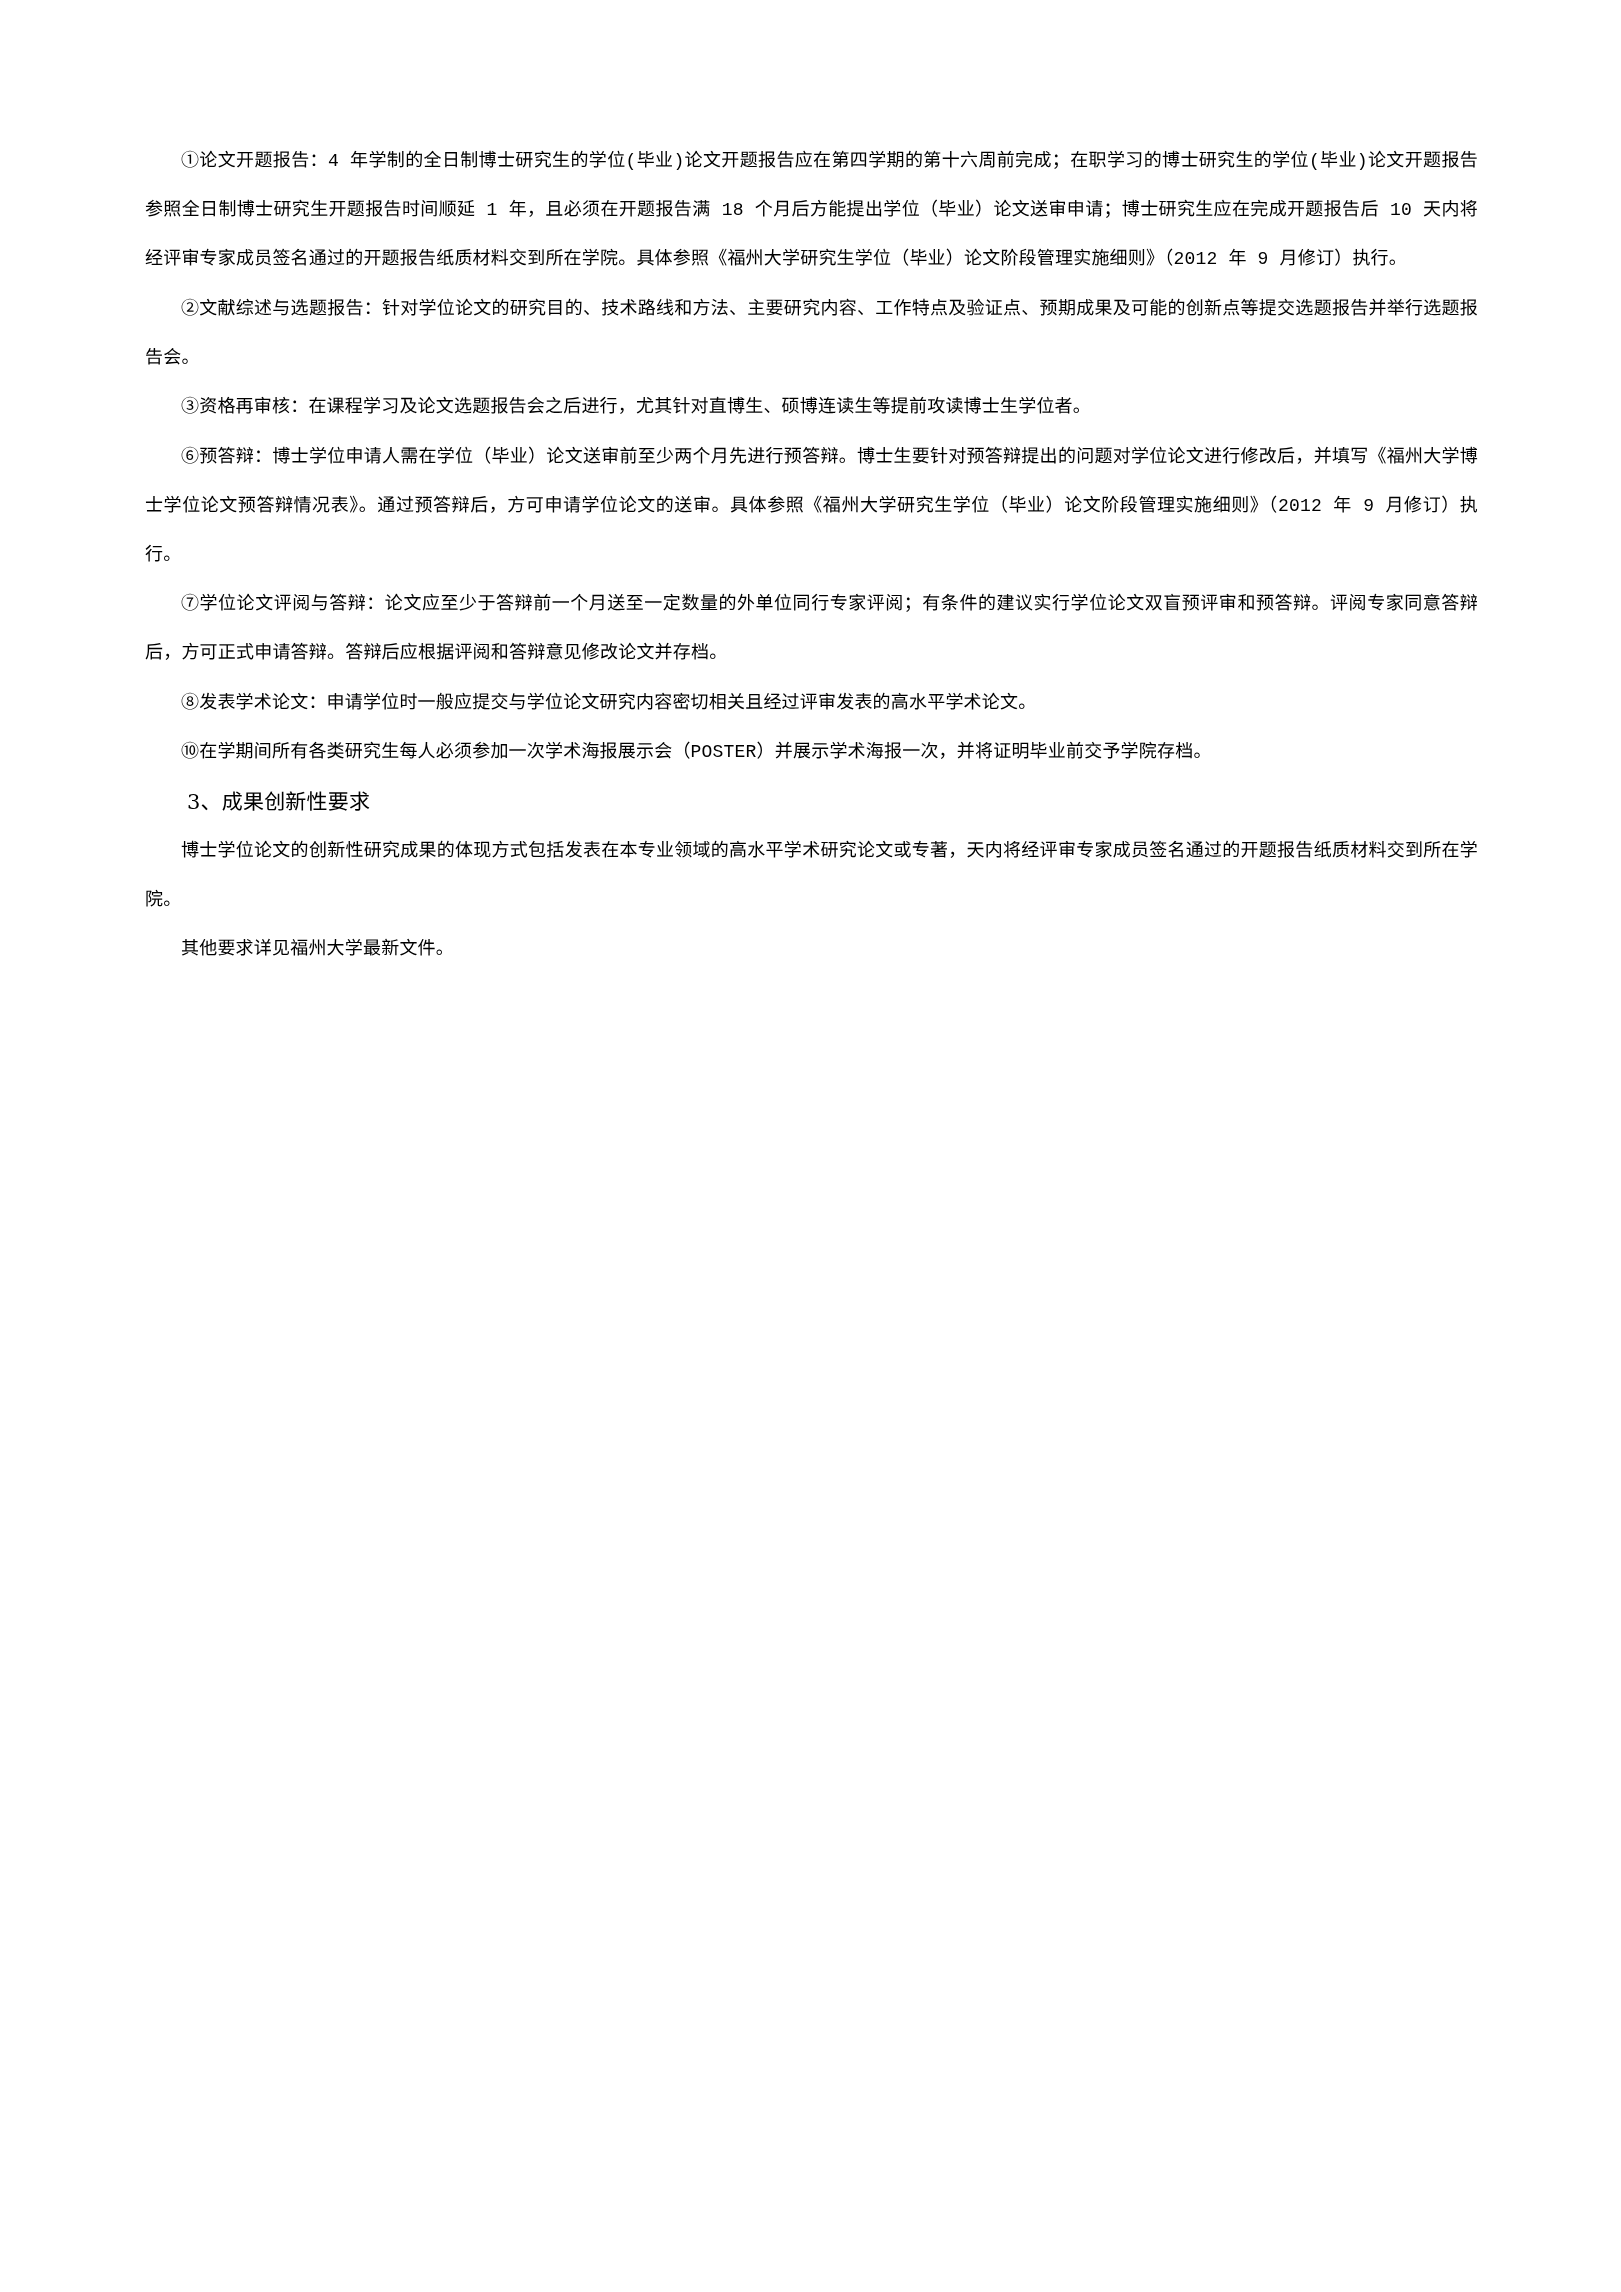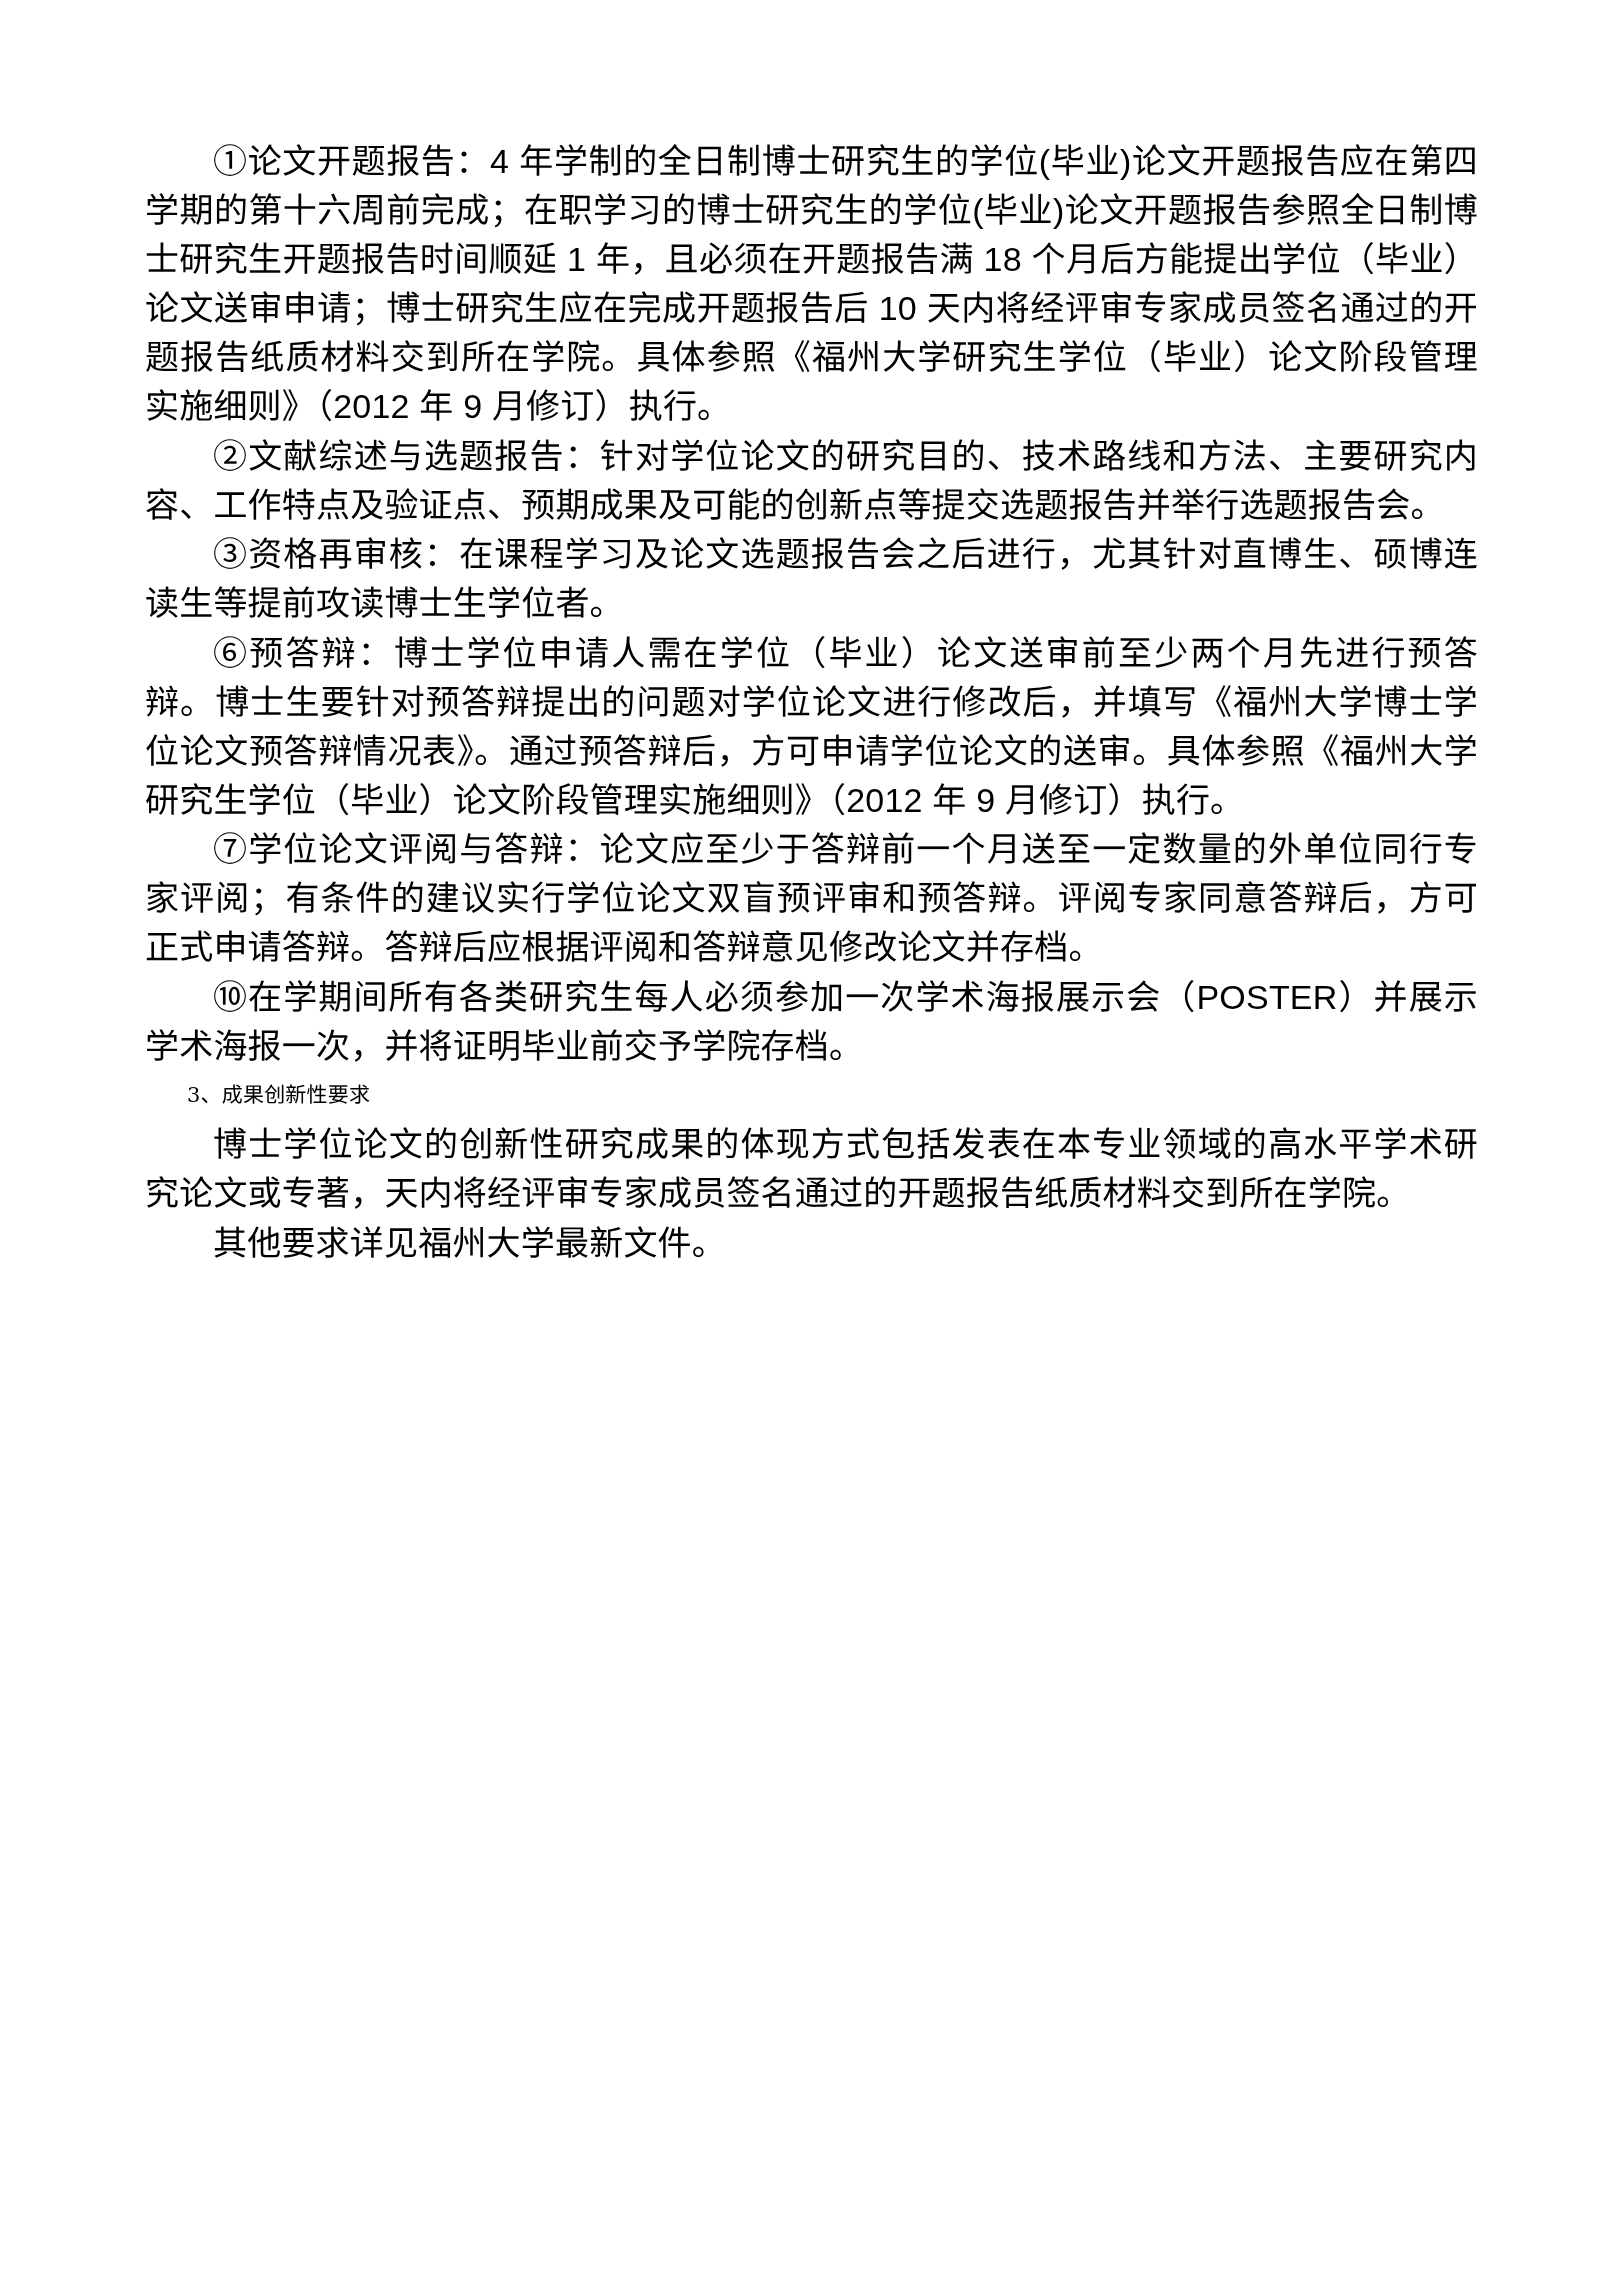--- a/index.html
+++ b/index.html
@@ -22,28 +22,28 @@
     overflow: hidden;
   }
   .content {
     position: absolute;
     left: 145px;
     top: 137px;
     width: 1333px;
   }
   p.para {
     margin: 0 0 0.5px 0;
-    font-size: 34px;
+    font-size: 18px;
     line-height: 49px;
     text-align: justify;
     text-justify: inter-ideograph;
     text-indent: 2em;
     letter-spacing: 0.2px;
     word-break: break-all;
-    font-family: Liberation Sans, sans-serif;
+    font-family: Liberation Mono, monospace;
   }
   p.heading {
     margin: 0;
     font-size: 21px;
     line-height: 49px;
     text-indent: 2em;
     letter-spacing: 0.2px;
     font-family: "DejaVu Serif", "Liberation Serif", serif;
   }
 </style>
@@ -58,20 +58,21 @@
     <p class="para">②文献综述与选题报告：针对学位论文的研究目的、技术路线和方法、主要研究内容、工作特点及验证点、预期成果及可能的创新点等提交选题报告并举行选题报告会。</p>
 
     <p class="para">③资格再审核：在课程学习及论文选题报告会之后进行，尤其针对直博生、硕博连读生等提前攻读博士生学位者。</p>
 
 
 
     <p class="para">⑥预答辩：博士学位申请人需在学位（毕业）论文送审前至少两个月先进行预答辩。博士生要针对预答辩提出的问题对学位论文进行修改后，并填写《福州大学博士学位论文预答辩情况表》。通过预答辩后，方可申请学位论文的送审。具体参照《福州大学研究生学位（毕业）论文阶段管理实施细则》（2012 年 9 月修订）执行。</p>
 
     <p class="para">⑦学位论文评阅与答辩：论文应至少于答辩前一个月送至一定数量的外单位同行专家评阅；有条件的建议实行学位论文双盲预评审和预答辩。评阅专家同意答辩后，方可正式申请答辩。答辩后应根据评阅和答辩意见修改论文并存档。</p>
 
+    <p class="para">⑧发表学术论文：申请学位时一般应提交与学位论文研究内容密切相关且经过评审发表的高水平学术论文。</p>
 
 
     <p class="para">⑩在学期间所有各类研究生每人必须参加一次学术海报展示会（POSTER）并展示学术海报一次，并将证明毕业前交予学院存档。</p>
 
 
     <p class="heading">3、成果创新性要求</p>
 
 
     <p class="para">博士学位论文的创新性研究成果的体现方式包括发表在本专业领域的高水平学术研究论文或专著，天内将经评审专家成员签名通过的开题报告纸质材料交到所在学院。</p>
 

